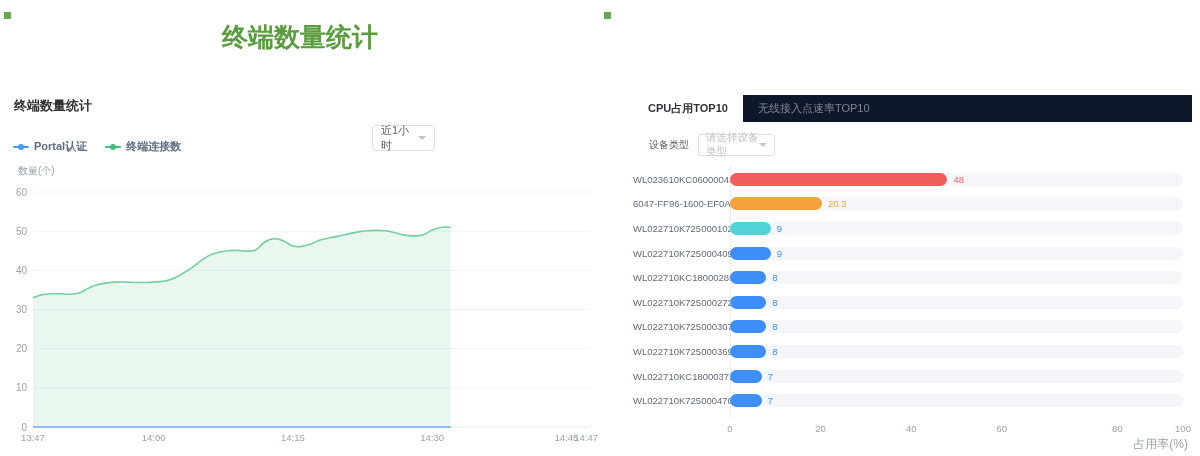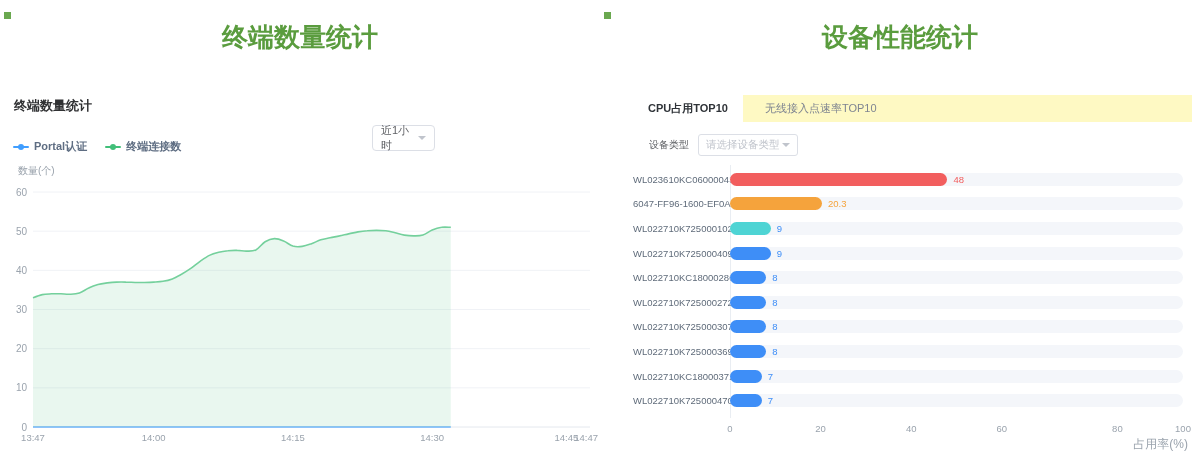--- a/index.html
+++ b/index.html
@@ -23,26 +23,26 @@
     font-size:10.5px;color:#606266;background:#fff;white-space:nowrap;}
   #legend{position:absolute;left:13px;top:139px;display:flex;gap:18px;align-items:center;
     font-size:11px;color:#5e6d82;font-weight:bold;}
   .legend-item{display:flex;align-items:center;gap:5px;cursor:pointer;}
   .lmark{width:16px;height:2px;border-radius:1px;position:relative;}
   .ldot{position:absolute;left:5px;top:-2px;width:6px;height:6px;border-radius:50%;}
   #ylabel-left{position:absolute;left:18px;top:164px;font-size:10px;color:#98a1ab;}
   #line-chart{position:absolute;left:0;top:160px;width:600px;height:296px;}
   
   .card{position:absolute;left:33px;top:95px;width:559px;height:361px;}
-  .tabbar{display:flex;background:#fef9c3;height:27px;gap:7px;}
+  .tabbar{display:flex;background:#0f172a;height:27px;}
   .tab{padding:0 15px;line-height:27px;font-size:11px;color:#7f8591;cursor:pointer;white-space:nowrap;}
   .tab.active{background:#ffffff;color:#2f3338;font-weight:bold;}
   .filter-row{position:absolute;left:16px;top:39px;display:flex;align-items:center;gap:9px;}
   .filter-label{font-size:10px;color:#606266;}
-  .select-box{width:100px;height:22px;border:1px solid #dcdfe6;border-radius:3px;display:flex;
+  .select-box{width:77px;height:22px;border:1px solid #dcdfe6;border-radius:3px;display:flex;
     align-items:center;justify-content:space-between;padding:0 7px;box-sizing:border-box;background:#fff;cursor:pointer;}
   .placeholder{font-size:10.5px;color:#c0c4cc;}
   #bar-axis{position:absolute;left:97px;top:70px;width:1px;height:253px;background:#e9edf2;}
   #bar-area{position:absolute;left:0;top:72px;width:559px;}
   .bar-row{display:flex;align-items:center;height:24.6px;}
   .bar-label{width:97px;text-align:right;padding-right:7px;font-size:9.5px;color:#5f6b7a;
     flex:none;box-sizing:border-box;white-space:nowrap;}
   .bar-track{position:relative;width:453px;height:13px;background:#f4f6fa;border-radius:7px;flex:none;}
   .bar-fill{position:absolute;left:0;top:0;height:13px;border-radius:7px;}
   .bar-value{position:absolute;top:0;height:13px;line-height:13px;font-size:9.5px;}
@@ -102,21 +102,20 @@
         <text x="566.4333333333333" y="281" text-anchor="middle" font-size="9.5" fill="#9aa3ad">14:45</text>
         <text x="598" y="281" text-anchor="end" font-size="9.5" fill="#9aa3ad">14:47</text>
         <path d="M33.0,267.0C34.5,267.0 39.2,267.0 42.3,267.0C45.4,267.0 48.5,267.0 51.6,267.0C54.7,267.0 57.8,267.0 60.9,267.0C63.9,267.0 67.0,267.0 70.1,267.0C73.2,267.0 76.3,267.0 79.4,267.0C82.5,267.0 85.6,267.0 88.7,267.0C91.8,267.0 94.9,267.0 98.0,267.0C101.1,267.0 104.2,267.0 107.3,267.0C110.4,267.0 113.5,267.0 116.5,267.0C119.6,267.0 122.7,267.0 125.8,267.0C128.9,267.0 132.0,267.0 135.1,267.0C138.2,267.0 141.3,267.0 144.4,267.0C147.5,267.0 150.6,267.0 153.7,267.0C156.8,267.0 159.9,267.0 163.0,267.0C166.1,267.0 169.2,267.0 172.3,267.0C175.3,267.0 178.4,267.0 181.5,267.0C184.6,267.0 187.7,267.0 190.8,267.0C193.9,267.0 197.0,267.0 200.1,267.0C203.2,267.0 206.3,267.0 209.4,267.0C212.5,267.0 215.6,267.0 218.7,267.0C221.8,267.0 224.9,267.0 227.9,267.0C231.0,267.0 234.1,267.0 237.2,267.0C240.3,267.0 243.4,267.0 246.5,267.0C249.6,267.0 252.7,267.0 255.8,267.0C258.9,267.0 262.0,267.0 265.1,267.0C268.2,267.0 271.3,267.0 274.4,267.0C277.5,267.0 280.6,267.0 283.6,267.0C286.7,267.0 289.8,267.0 292.9,267.0C296.0,267.0 299.1,267.0 302.2,267.0C305.3,267.0 308.4,267.0 311.5,267.0C314.6,267.0 317.7,267.0 320.8,267.0C323.9,267.0 327.0,267.0 330.1,267.0C333.2,267.0 336.3,267.0 339.4,267.0C342.4,267.0 345.5,267.0 348.6,267.0C351.7,267.0 354.8,267.0 357.9,267.0C361.0,267.0 364.1,267.0 367.2,267.0C370.3,267.0 373.4,267.0 376.5,267.0C379.6,267.0 382.7,267.0 385.8,267.0C388.9,267.0 392.0,267.0 395.1,267.0C398.1,267.0 401.2,267.0 404.3,267.0C407.4,267.0 410.5,267.0 413.6,267.0C416.7,267.0 419.8,267.0 422.9,267.0C426.0,267.0 429.1,267.0 432.2,267.0C435.3,267.0 438.4,267.0 441.5,267.0C444.6,267.0 449.2,267.0 450.8,267.0" fill="none" stroke="#409eff" stroke-width="1.6" stroke-opacity="0.75"></path>
         <path d="M33.0,137.8C34.5,137.2 39.2,135.3 42.3,134.6C45.4,134.0 48.5,134.0 51.6,133.8C54.7,133.7 57.8,133.8 60.9,133.8C63.9,133.9 67.0,134.4 70.1,134.2C73.2,134.1 76.3,134.1 79.4,133.0C82.5,132.0 85.6,129.4 88.7,128.0C91.8,126.5 94.9,125.3 98.0,124.4C101.1,123.6 104.2,123.3 107.3,122.9C110.4,122.5 113.5,122.2 116.5,122.1C119.6,122.0 122.7,122.0 125.8,122.1C128.9,122.1 132.0,122.4 135.1,122.5C138.2,122.5 141.3,122.5 144.4,122.5C147.5,122.4 150.6,122.3 153.7,122.1C156.8,121.9 159.9,121.8 163.0,121.3C166.1,120.8 169.2,120.1 172.3,118.9C175.3,117.8 178.4,116.0 181.5,114.3C184.6,112.5 187.7,110.5 190.8,108.4C193.9,106.2 197.0,103.5 200.1,101.3C203.2,99.2 206.3,97.0 209.4,95.4C212.5,93.9 215.6,93.1 218.7,92.3C221.8,91.5 224.9,91.1 227.9,90.8C231.0,90.4 234.1,90.3 237.2,90.4C240.3,90.4 243.4,91.2 246.5,91.1C249.6,91.1 252.7,91.5 255.8,90.0C258.9,88.4 262.0,83.6 265.1,81.7C268.2,79.8 271.3,78.7 274.4,78.6C277.5,78.5 280.6,79.7 283.6,81.0C286.7,82.2 289.8,85.1 292.9,86.1C296.0,87.0 299.1,86.8 302.2,86.4C305.3,86.0 308.4,84.8 311.5,83.7C314.6,82.6 317.7,80.8 320.8,79.8C323.9,78.8 327.0,78.5 330.1,77.8C333.2,77.2 336.3,76.5 339.4,75.9C342.4,75.2 345.5,74.6 348.6,73.9C351.7,73.3 354.8,72.5 357.9,71.9C361.0,71.4 364.1,71.0 367.2,70.8C370.3,70.5 373.4,70.4 376.5,70.4C379.6,70.4 382.7,70.4 385.8,70.8C388.9,71.2 392.0,72.0 395.1,72.7C398.1,73.5 401.2,74.6 404.3,75.1C407.4,75.6 410.5,75.9 413.6,75.9C416.7,75.9 419.8,76.1 422.9,75.1C426.0,74.1 429.1,71.3 432.2,70.0C435.3,68.7 438.4,67.7 441.5,67.3C444.6,66.8 449.2,67.3 450.8,67.3L450.8,267L33.0,267Z" fill="rgba(116,208,156,0.16)" stroke="none"></path>
         <path d="M33.0,137.8C34.5,137.2 39.2,135.3 42.3,134.6C45.4,134.0 48.5,134.0 51.6,133.8C54.7,133.7 57.8,133.8 60.9,133.8C63.9,133.9 67.0,134.4 70.1,134.2C73.2,134.1 76.3,134.1 79.4,133.0C82.5,132.0 85.6,129.4 88.7,128.0C91.8,126.5 94.9,125.3 98.0,124.4C101.1,123.6 104.2,123.3 107.3,122.9C110.4,122.5 113.5,122.2 116.5,122.1C119.6,122.0 122.7,122.0 125.8,122.1C128.9,122.1 132.0,122.4 135.1,122.5C138.2,122.5 141.3,122.5 144.4,122.5C147.5,122.4 150.6,122.3 153.7,122.1C156.8,121.9 159.9,121.8 163.0,121.3C166.1,120.8 169.2,120.1 172.3,118.9C175.3,117.8 178.4,116.0 181.5,114.3C184.6,112.5 187.7,110.5 190.8,108.4C193.9,106.2 197.0,103.5 200.1,101.3C203.2,99.2 206.3,97.0 209.4,95.4C212.5,93.9 215.6,93.1 218.7,92.3C221.8,91.5 224.9,91.1 227.9,90.8C231.0,90.4 234.1,90.3 237.2,90.4C240.3,90.4 243.4,91.2 246.5,91.1C249.6,91.1 252.7,91.5 255.8,90.0C258.9,88.4 262.0,83.6 265.1,81.7C268.2,79.8 271.3,78.7 274.4,78.6C277.5,78.5 280.6,79.7 283.6,81.0C286.7,82.2 289.8,85.1 292.9,86.1C296.0,87.0 299.1,86.8 302.2,86.4C305.3,86.0 308.4,84.8 311.5,83.7C314.6,82.6 317.7,80.8 320.8,79.8C323.9,78.8 327.0,78.5 330.1,77.8C333.2,77.2 336.3,76.5 339.4,75.9C342.4,75.2 345.5,74.6 348.6,73.9C351.7,73.3 354.8,72.5 357.9,71.9C361.0,71.4 364.1,71.0 367.2,70.8C370.3,70.5 373.4,70.4 376.5,70.4C379.6,70.4 382.7,70.4 385.8,70.8C388.9,71.2 392.0,72.0 395.1,72.7C398.1,73.5 401.2,74.6 404.3,75.1C407.4,75.6 410.5,75.9 413.6,75.9C416.7,75.9 419.8,76.1 422.9,75.1C426.0,74.1 429.1,71.3 432.2,70.0C435.3,68.7 438.4,67.7 441.5,67.3C444.6,66.8 449.2,67.3 450.8,67.3" fill="none" stroke="#74d09c" stroke-width="1.6" stroke-opacity="1"></path>
       </svg></div>
 </div>
 
 <div class="panel" id="right-panel">
   <div class="bullet"></div>
-  <div class="big-heading">设备性能统计</div>
 
   <div class="card">
     <div class="tabbar">
       <div class="tab active">CPU占用TOP10</div>
       <div class="tab">无线接入点速率TOP10</div>
     </div>
 
     <div class="filter-row">
       <span class="filter-label">设备类型</span>
       <div class="select-box">

